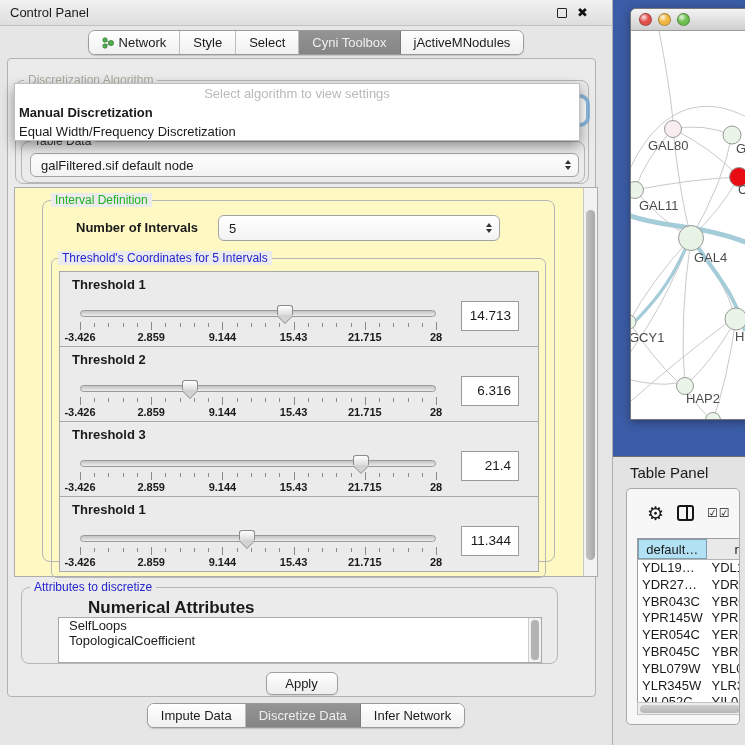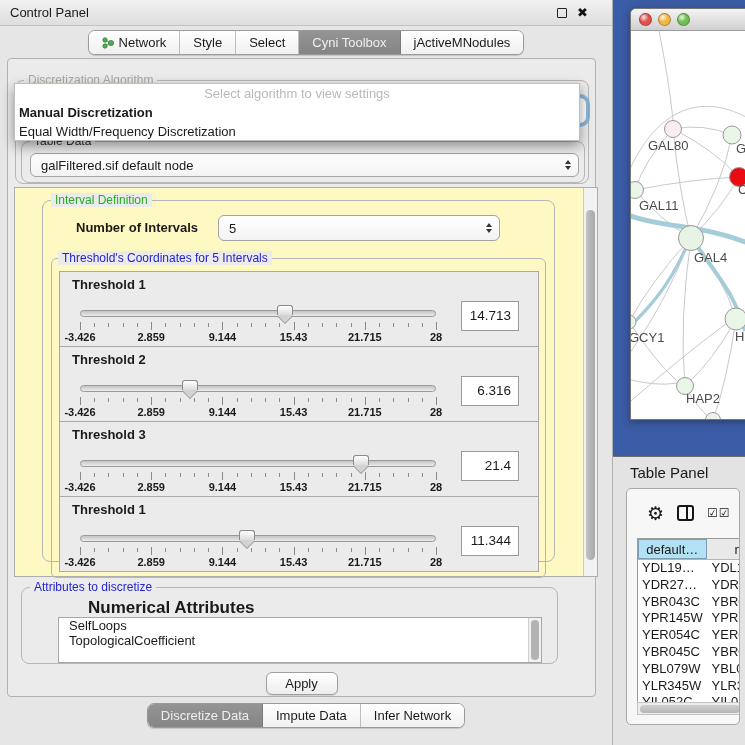--- a/index.html
+++ b/index.html
@@ -409,25 +409,25 @@
               <span class="thumb-v"></span>
             </div>
         </div>
       </div>
 
       <div class="apply-btn">Apply</div>
     </div>
 
     <div class="tabrow bottom">
         <span class="tabs-group" id="bottom-tabs">
+          <span class="tab">
+            <span>Impute Data</span>
+          </span>
           <span class="tab selected">
             <span>Discretize Data</span>
-          </span>
-          <span class="tab">
-            <span>Impute Data</span>
           </span>
           <span class="tab">
             <span>Infer Network</span>
           </span>
         </span>
       </div>
   </div>
 
   <div class="desktop" style="background: rgb(59, 92, 166);"></div>
 

